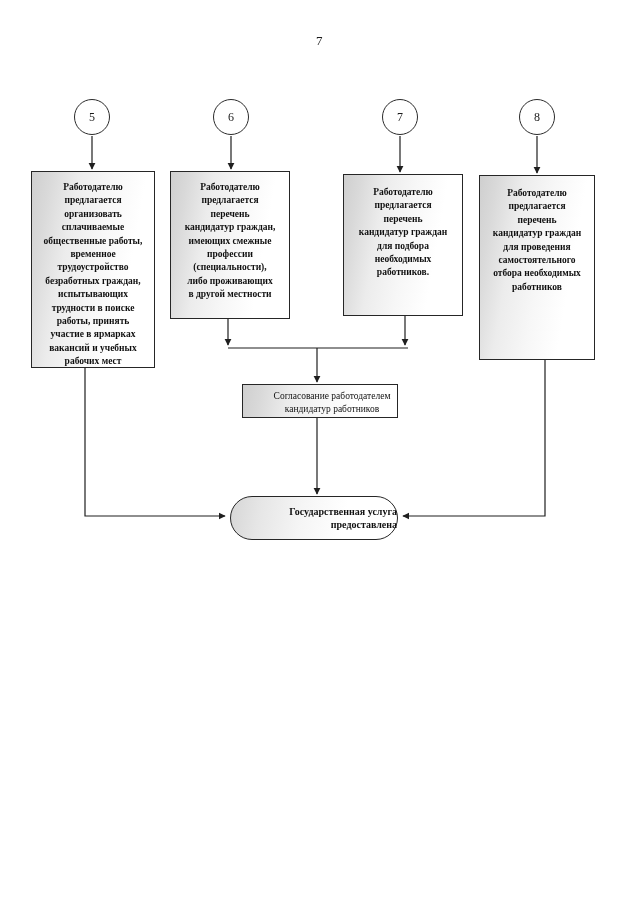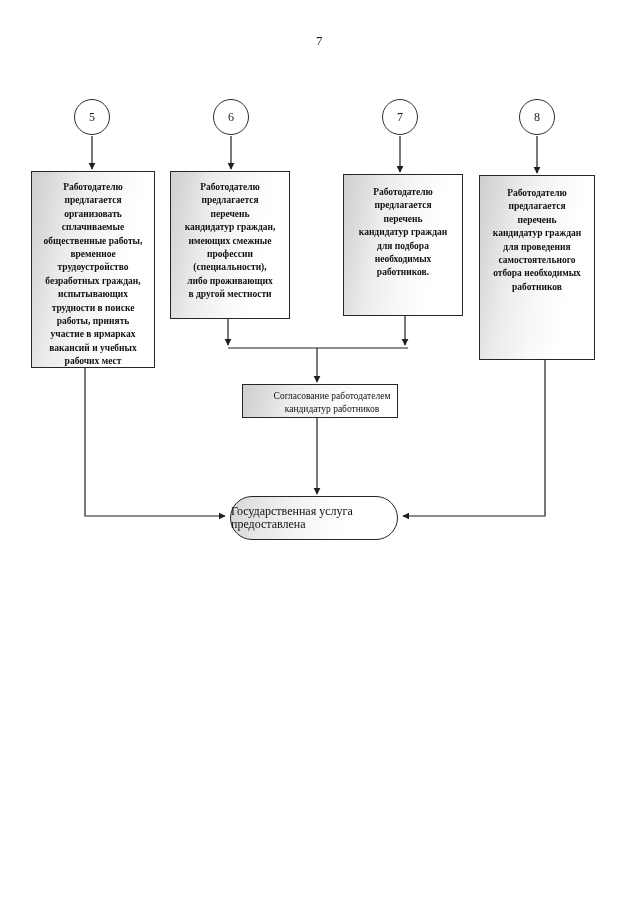--- a/index.html
+++ b/index.html
@@ -94,26 +94,26 @@
     border: 1px solid #262626;
     border-radius: 22px;
     background: linear-gradient(100deg, #d6d6d6 0%, #e6e6e6 18%, #f5f5f5 42%, #ffffff 68%, #ffffff 100%);
     display: flex;
     align-items: center;
     justify-content: center;
   }
   .terminator .box-text {
     display: block;
     width: 100%;
-    text-align: left;
-    font-size: 12px;
+    text-align: right;
+    font-size: 10px;
     line-height: 13px;
     font-family: "Liberation Serif", "DejaVu Serif", serif;
     color: #101010;
-    font-weight: 400;
+    font-weight: 700;
     white-space: pre-line;
   }
 </style>
 </head>
 <body>
 
 <div id="page">
 
   <div id="page-number">7</div>
 

